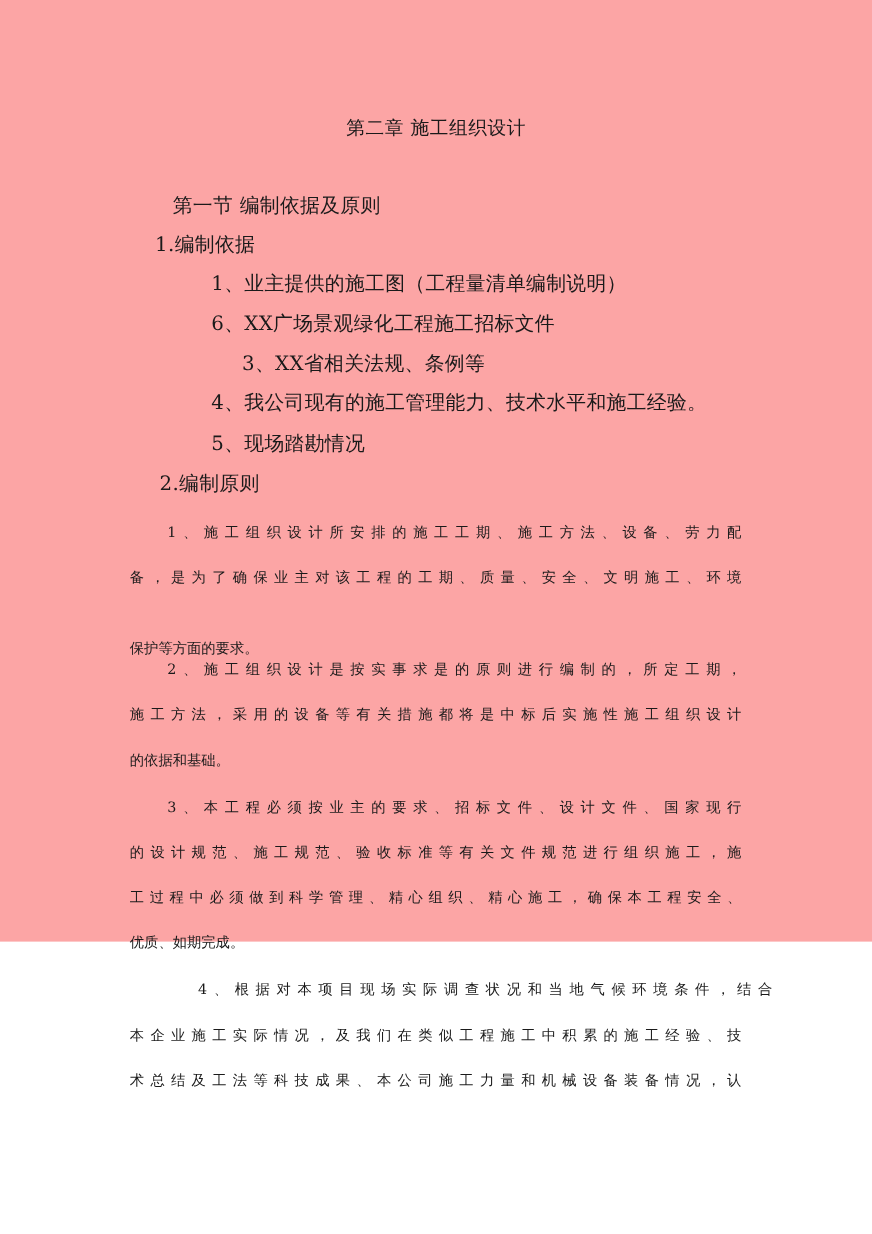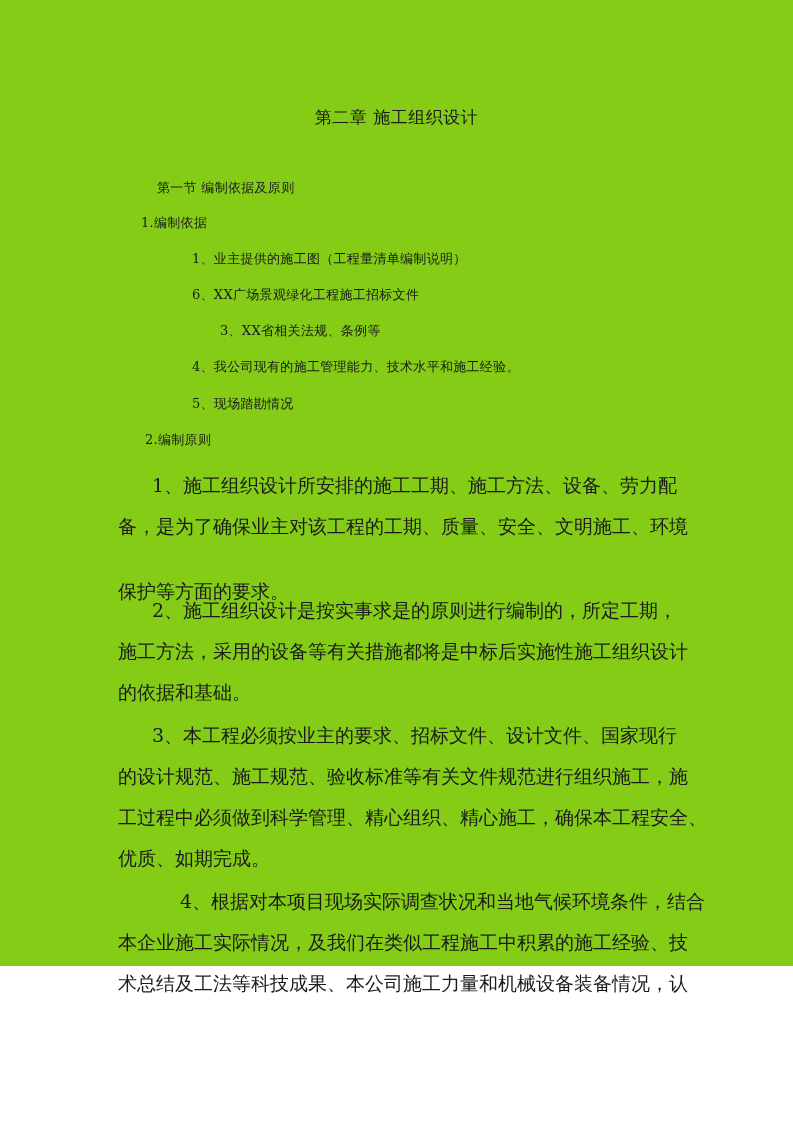--- a/index.html
+++ b/index.html
@@ -11,46 +11,46 @@
       width: 793px;
       height: 1122px;
       position: relative;
       overflow: hidden;
       font-family: "DejaVu Serif", "Liberation Serif", serif;
       color: #1a1a1a;
     }
     .page {
       position: absolute;
       left: 0; top: 0;
-      width: 793px; height: 966px;
-      background: #84cc16;
+      width: 793px; height: 856px;
+      background: #fca5a5;
     }
     .line {
       position: absolute;
       white-space: nowrap;
-      font-size: 13px;
+      font-size: 18px;
       line-height: 20px;
       letter-spacing: 0.3px;
     }
     .title {
       position: absolute;
       top: 107px;
       left: 0;
       width: 793px;
       text-align: center;
       font-size: 17px;
       line-height: 20px;
       letter-spacing: 0.5px;
       white-space: nowrap;
     }
     .justify {
       position: absolute;
       left: 118px;
       width: 556px;
-      font-size: 19px;
+      font-size: 13px;
       line-height: 20px;
       white-space: nowrap;
       text-align: justify;
       text-align-last: justify;
     }
     .justify.last {
       text-align-last: left;
     }
   </style>
 </head>

